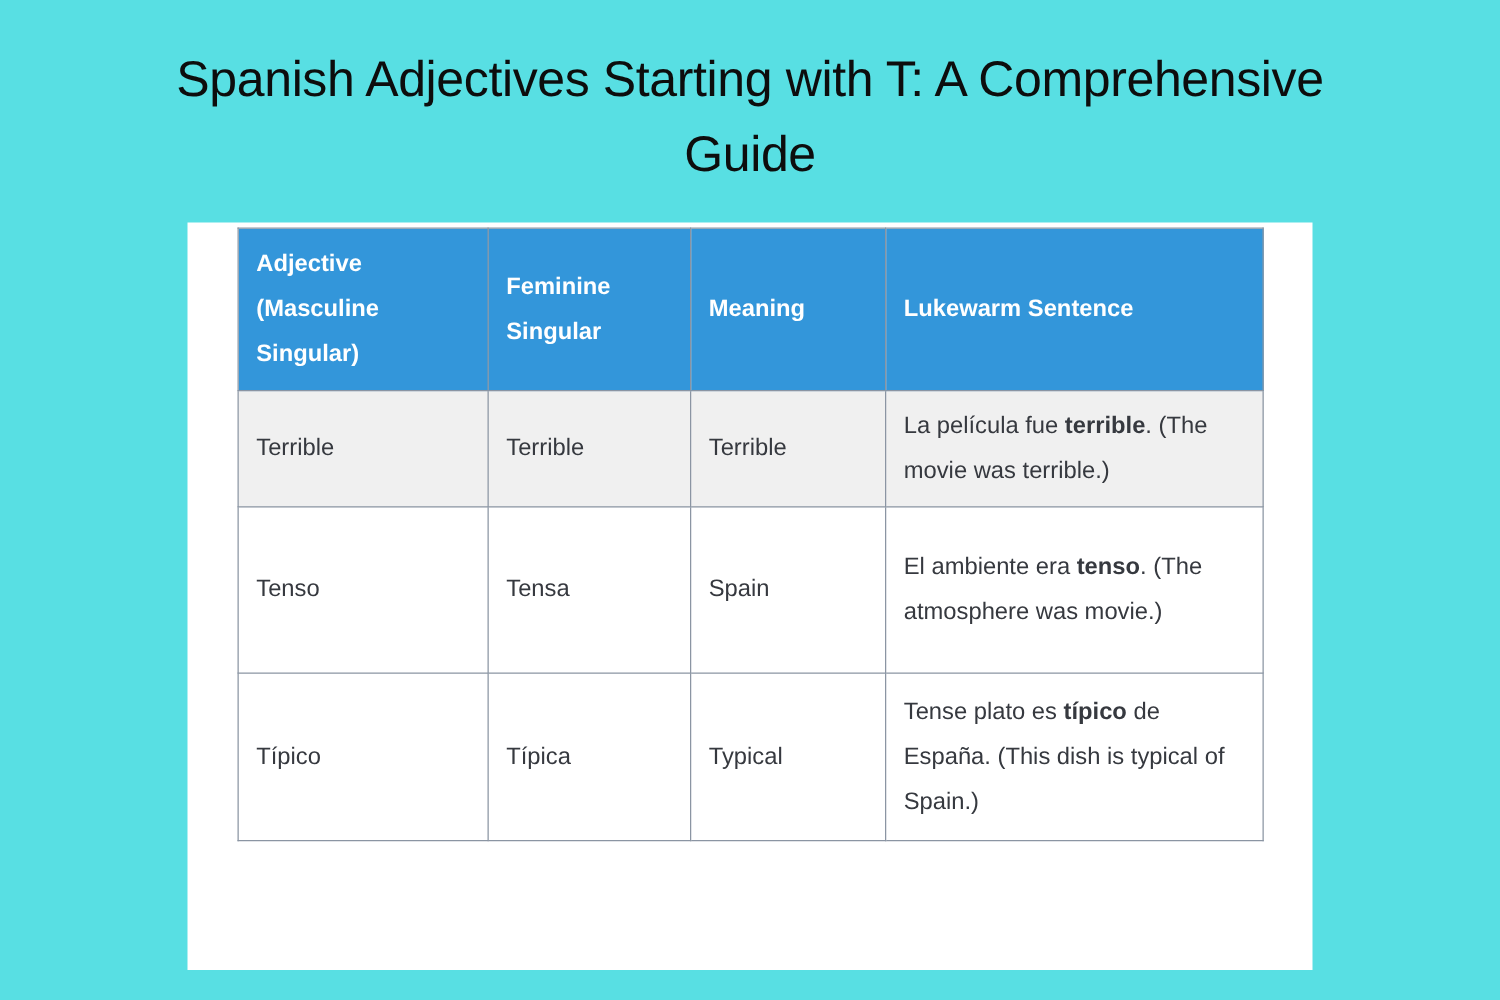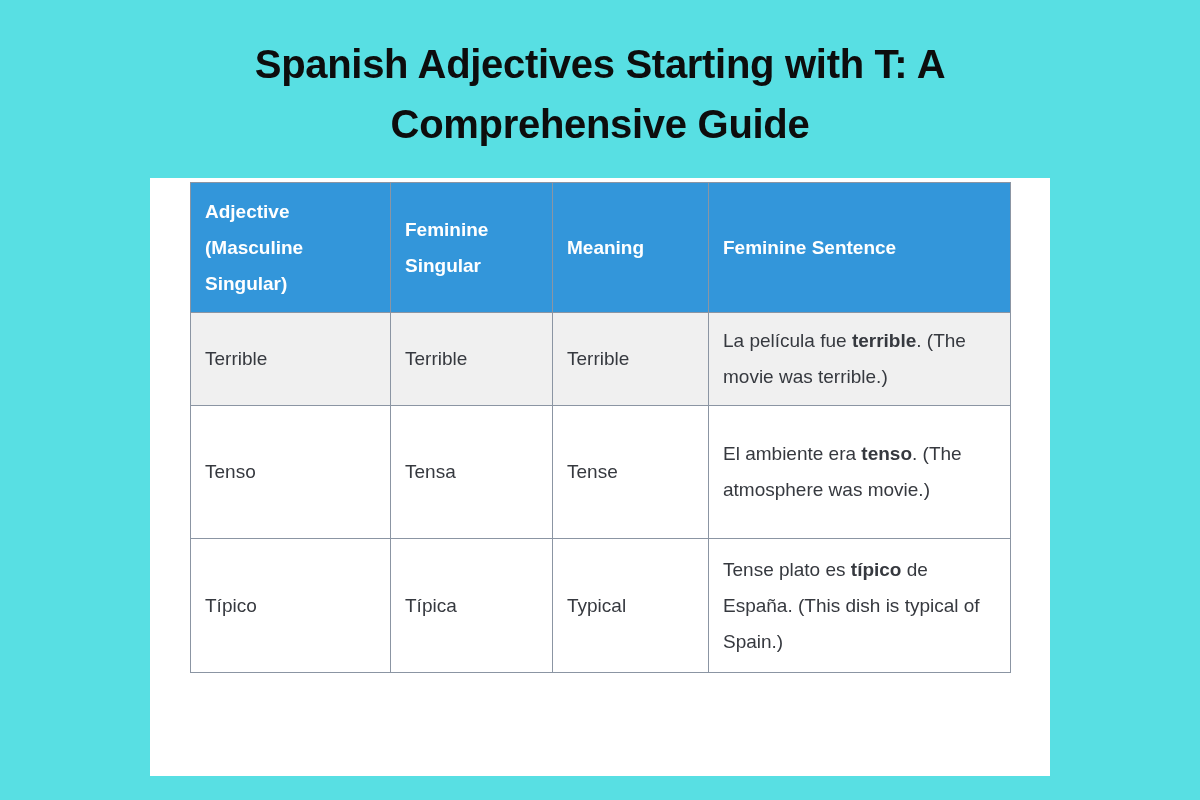--- a/index.html
+++ b/index.html
@@ -19,21 +19,21 @@
     background:var(--background);
     font-family:"Liberation Sans", sans-serif;
     position:relative;
   }
   .page-title{
     width:940px;
     margin:34px auto 0;
     text-align:center;
     font-size:40px;
     line-height:60px;
-    font-weight:700;
+    font-weight:400;
     letter-spacing:-0.3px;
     color:var(--title-text);
   }
   .content-card{
     position:absolute;
     left:150px;
     top:178px;
     width:900px;
     height:598px;
     background:var(--card-bg);
@@ -90,34 +90,34 @@
       <col style="width:200px">
       <col style="width:162px">
       <col style="width:156px">
       <col style="width:302px">
     </colgroup>
     <thead>
       <tr>
         <th>Adjective (Masculine Singular)</th>
         <th>Feminine Singular</th>
         <th>Meaning</th>
-        <th>Feminine Sentence</th>
+        <th>Lukewarm Sentence</th>
       </tr>
     </thead>
     <tbody>
       <tr class="alt row-0">
         <td>Terrible</td>
         <td>Terrible</td>
         <td>Terrible</td>
         <td class="example-cell"><span>La película fue </span><span class="bold-seg">terrible</span><span>. (The movie was terrible.)</span></td>
       </tr>
       <tr class="row-1">
         <td>Tenso</td>
         <td>Tensa</td>
-        <td>Tense</td>
+        <td>Spain</td>
         <td class="example-cell"><span>El ambiente era </span><span class="bold-seg">tenso</span><span>. (The atmosphere was movie.)</span></td>
       </tr>
       <tr class="row-3">
         <td>Típico</td>
         <td>Típica</td>
         <td>Typical</td>
         <td class="example-cell"><span>Tense plato es </span><span class="bold-seg">típico</span><span> de España. (This dish is typical of Spain.)</span></td>
       </tr>
     </tbody>
   </table>

